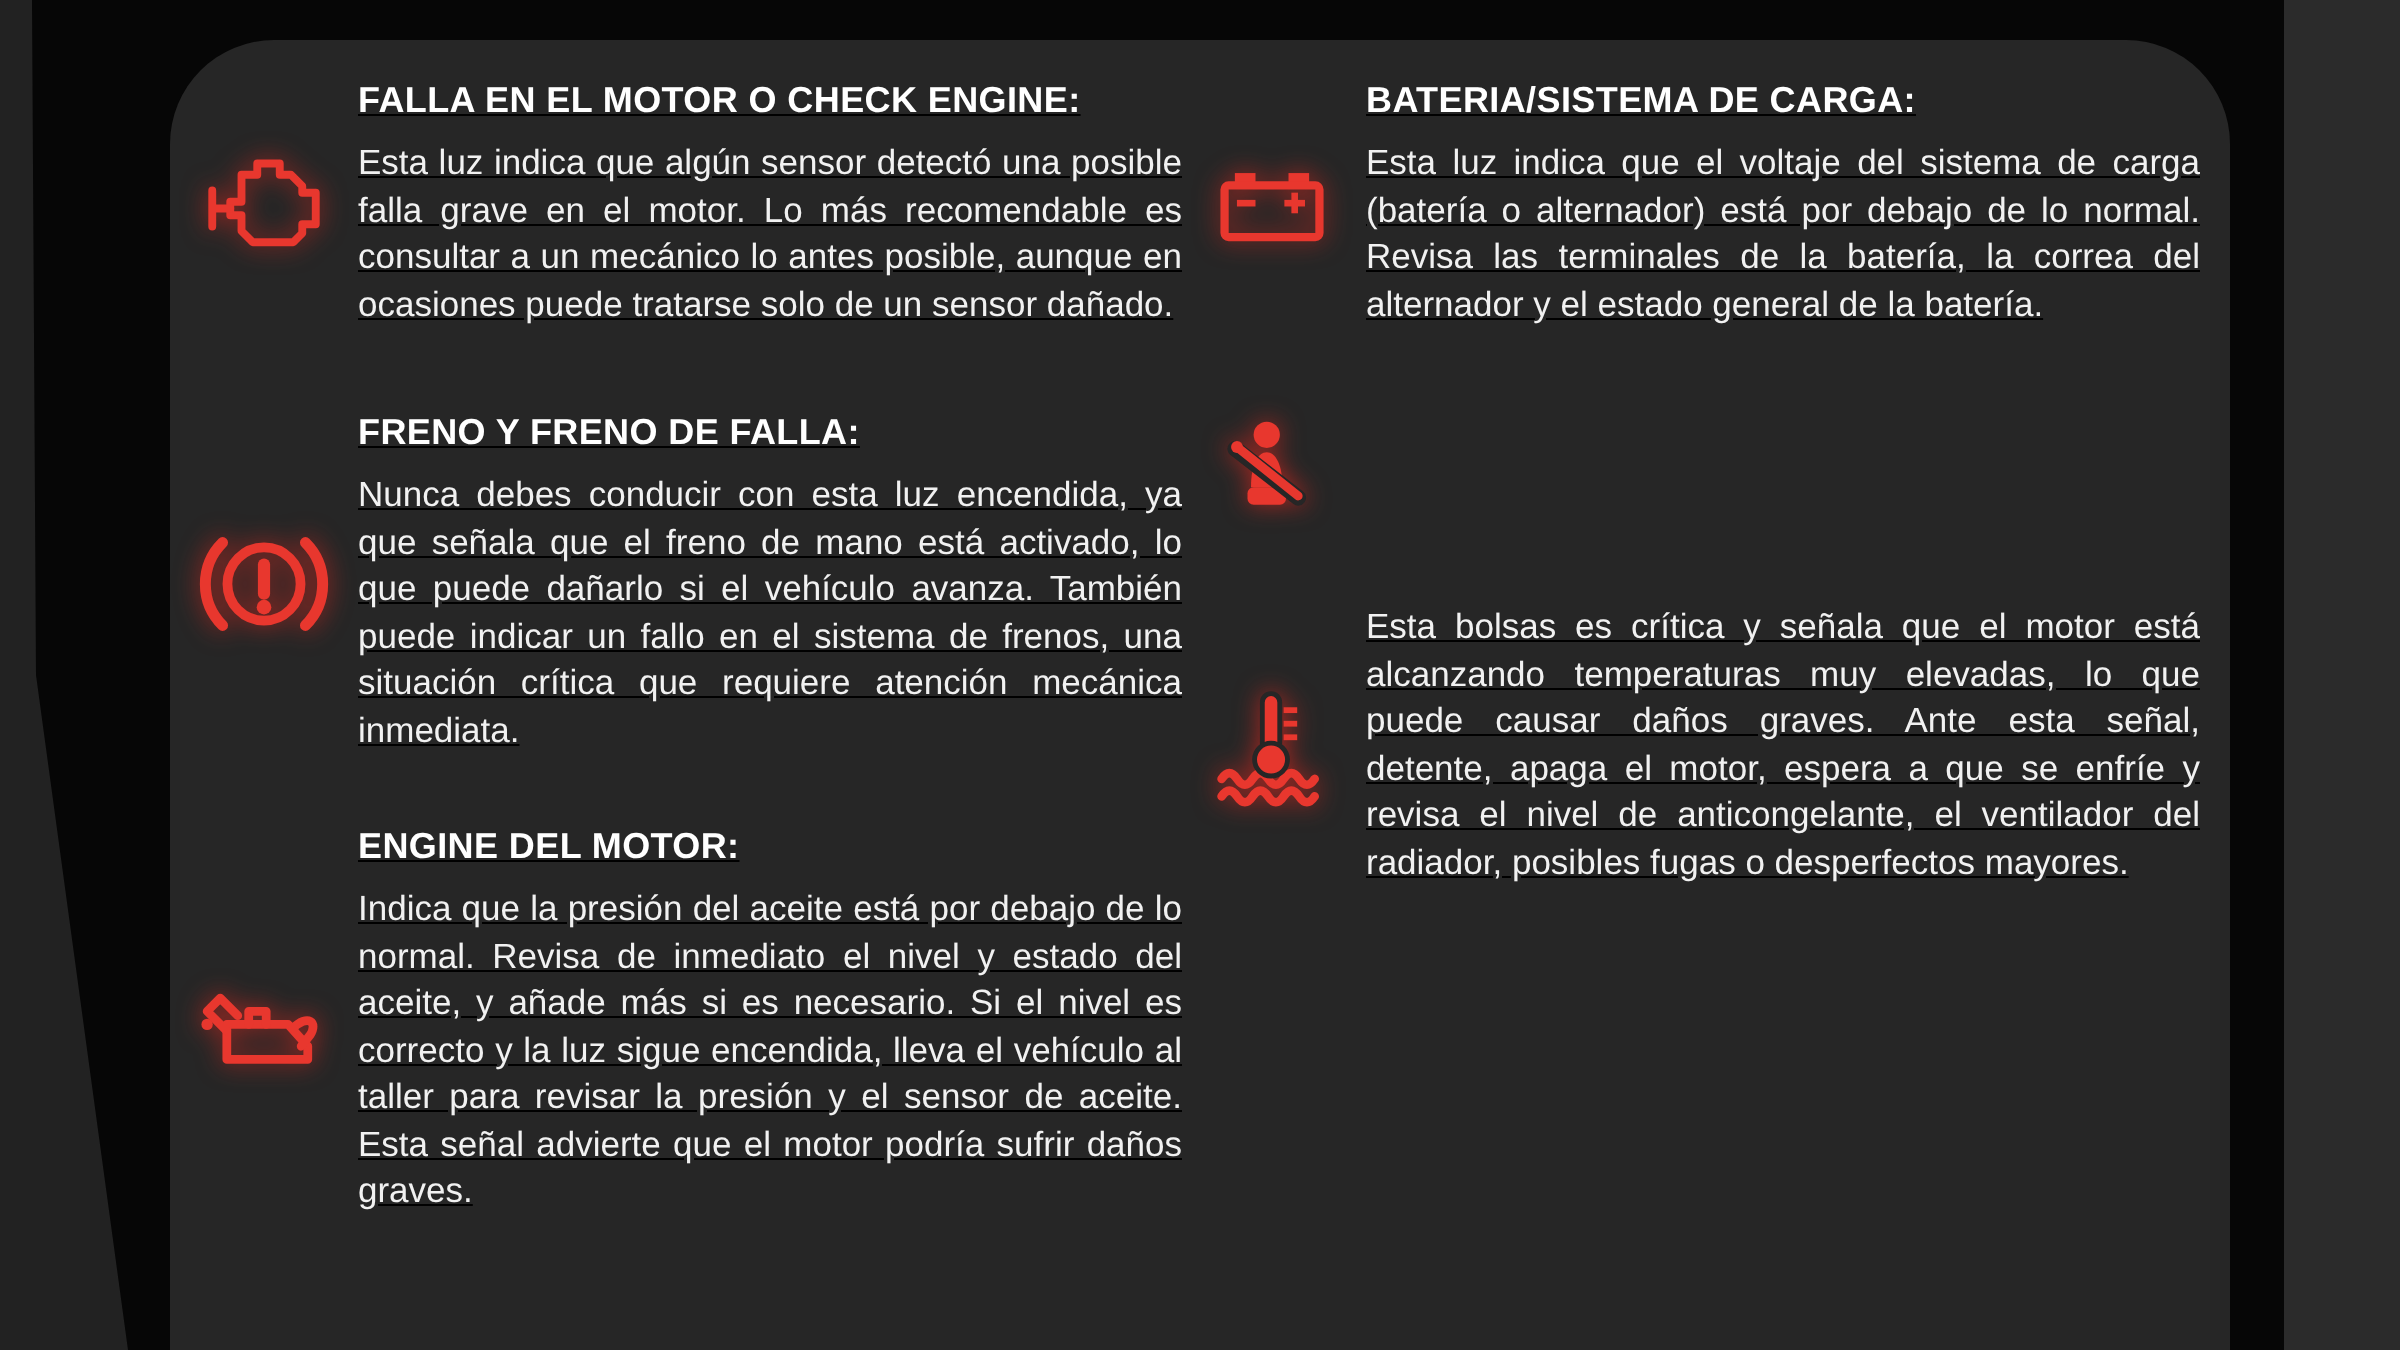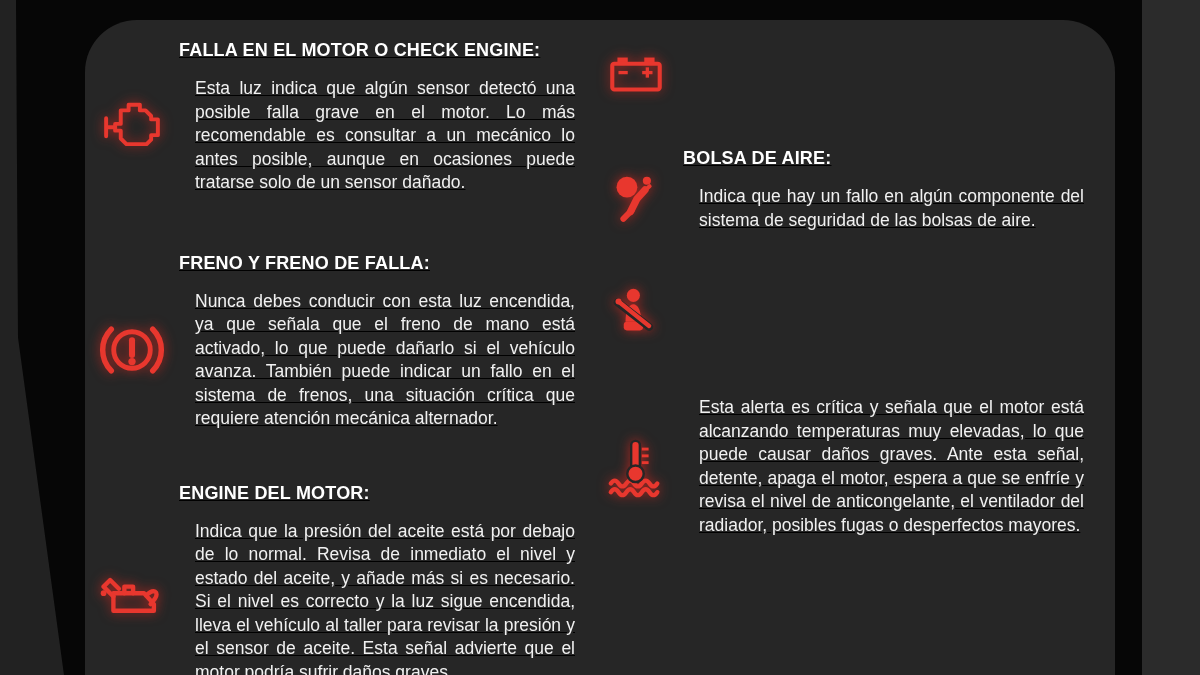--- a/index.html
+++ b/index.html
@@ -29,21 +29,21 @@
   }
   .icon-cell{
     display:flex;align-items:center;justify-content:center;
     filter:drop-shadow(0 0 6px rgba(240,40,30,.65));
   }
   .text-cell h2{
     margin:0 0 9px 0;color:#ffffff;font-size:18px;font-weight:bold;
     letter-spacing:.2px;
   }
   .text-cell p{
-    margin:16px;color:#f1f1f1;font-size:17.5px;line-height:23.5px;
+    margin:0;color:#f1f1f1;font-size:17.5px;line-height:23.5px;
     text-align:justify;
   }
   .mb-a{margin-bottom:40px;}
   .mb-b{margin-bottom:36px;}
   .mb-c{margin-bottom:42px;}
   svg .st{stroke:#e8372e;fill:none;stroke-linejoin:round;stroke-linecap:round;}
   svg .fl{fill:#e8372e;}
 </style>
 </head>
 <body>
@@ -73,21 +73,21 @@
         <svg width="78" height="78" viewBox="0 0 64 64">
           <path class="st" stroke-width="4.5" d="M15 15 a24 24 0 0 0 0 34"></path>
           <path class="st" stroke-width="4.5" d="M49 15 a24 24 0 0 1 0 34"></path>
           <circle class="st" stroke-width="4" cx="32" cy="32" r="15"></circle>
           <path class="st" stroke-width="5" d="M32 24 v12"></path>
           <circle class="fl" cx="32" cy="41.5" r="3"></circle>
         </svg>
       </div>
       <div class="text-cell">
         <h2>FRENO Y FRENO DE FALLA:</h2>
-        <p>Nunca debes conducir con esta luz encendida, ya que señala que el freno de mano está activado, lo que puede dañarlo si el vehículo avanza. También puede indicar un fallo en el sistema de frenos, una situación crítica que requiere atención mecánica alternador.</p>
+        <p>Nunca debes conducir con esta luz encendida, ya que señala que el freno de mano está activado, lo que puede dañarlo si el vehículo avanza. También puede indicar un fallo en el sistema de frenos, una situación crítica que requiere atención mecánica inmediata.</p>
       </div>
     </div>
 
     <div class="section">
       <div class="icon-cell">
         <svg width="70" height="70" viewBox="0 0 64 64">
           <path class="st" stroke-width="4" d="M15 34 h28 l9 10 v6 H15 z"></path>
           <path class="st" stroke-width="4" d="M25 34 v-6 h8 v6"></path>
           <path class="st" stroke-width="4" d="M15 37 L6 28 l6 -6 8 8"></path>
           <circle class="fl" cx="6" cy="34" r="2.6"></circle>
@@ -108,37 +108,26 @@
       <div class="icon-cell">
         <svg width="66" height="66" viewBox="0 0 64 64">
           <rect class="fl" x="14" y="17" width="10" height="7"></rect>
           <rect class="fl" x="40" y="17" width="10" height="7"></rect>
           <rect class="st" stroke-width="4" x="9" y="23" width="46" height="25" rx="2"></rect>
           <rect class="fl" x="15" y="30" width="9" height="3.2"></rect>
           <rect class="fl" x="38" y="30" width="10" height="3.2"></rect>
           <rect class="fl" x="41.4" y="26.5" width="3.2" height="10"></rect>
         </svg>
       </div>
+      <div class="text-cell">
+        <h2>BATERIA/SISTEMA DE CARGA:</h2>
+        <p>Esta luz indica que el voltaje del sistema de carga (batería o alternador) está por debajo de lo normal. Revisa las terminales de la batería, la correa del alternador y el estado general de la batería.</p>
+      </div>
     </div>
 
-    <div class="section mb-b">
-      <div class="icon-cell">
-        <svg width="58" height="58" viewBox="0 0 64 64">
-          <circle class="fl" cx="22" cy="20" r="11.5"></circle>
-          <circle class="fl" cx="44" cy="13" r="4.5"></circle>
-          <path class="st" stroke-width="8" d="M42 23 L33 33 L26 47"></path>
-          <path class="st" stroke-width="6.5" d="M27 46 l-9 9"></path>
-          <path class="st" stroke-width="4.5" d="M39 26 l8 -7"></path>
-        </svg>
-      </div>
-      <div class="text-cell">
-        <h2>BOLSA DE AIRE:</h2>
-        <p>Indica que hay un fallo en algún componente del sistema de seguridad de las bolsas de aire.</p>
-      </div>
-    </div>
 
     <div class="section mb-a">
       <div class="icon-cell">
         <svg width="56" height="56" viewBox="0 0 64 64">
           <circle class="fl" cx="29" cy="13" r="7.5"></circle>
           <path class="fl" d="M20 43 c0 -13 4 -20 9 -20 s9 7 9 20 z"></path>
           <rect class="fl" x="18" y="43" width="22" height="10" rx="3.5"></rect>
           <path d="M11 21 L47 49" stroke="#262626" stroke-width="9" fill="none" stroke-linecap="round"></path>
           <path class="st" stroke-width="5" d="M12 20 L47 48"></path>
           <circle class="fl" cx="12" cy="20" r="3.4"></circle>
@@ -152,18 +141,18 @@
           <path class="st" stroke-width="4.5" d="M6 49 q4 -6 8 0 t8 0 t8 0 t8 0 t8 0 t8 0"></path>
           <path class="st" stroke-width="4.5" d="M6 58 q4 -6 8 0 t8 0 t8 0 t8 0 t8 0 t8 0"></path>
           <rect class="fl" x="27" y="5" width="9" height="30" rx="4.5" stroke="#262626" stroke-width="2.5"></rect>
           <circle class="fl" cx="31.5" cy="39" r="8.5" stroke="#262626" stroke-width="2.5"></circle>
           <rect class="fl" x="38" y="12" width="7" height="3"></rect>
           <rect class="fl" x="38" y="19" width="7" height="3"></rect>
           <rect class="fl" x="38" y="26" width="7" height="3"></rect>
         </svg>
       </div>
       <div class="text-cell">
-        <p>Esta alerta es crítica y señala que el motor está alcanzando temperaturas muy elevadas, lo que puede causar daños graves. Ante esta señal, detente, apaga el motor, espera a que se enfríe y revisa el nivel de anticongelante, el ventilador del radiador, posibles fugas o desperfectos mayores.</p>
+        <p>Esta bolsas es crítica y señala que el motor está alcanzando temperaturas muy elevadas, lo que puede causar daños graves. Ante esta señal, detente, apaga el motor, espera a que se enfríe y revisa el nivel de anticongelante, el ventilador del radiador, posibles fugas o desperfectos mayores.</p>
       </div>
     </div>
 
   </div>
 </div>
 
 </body></html>

